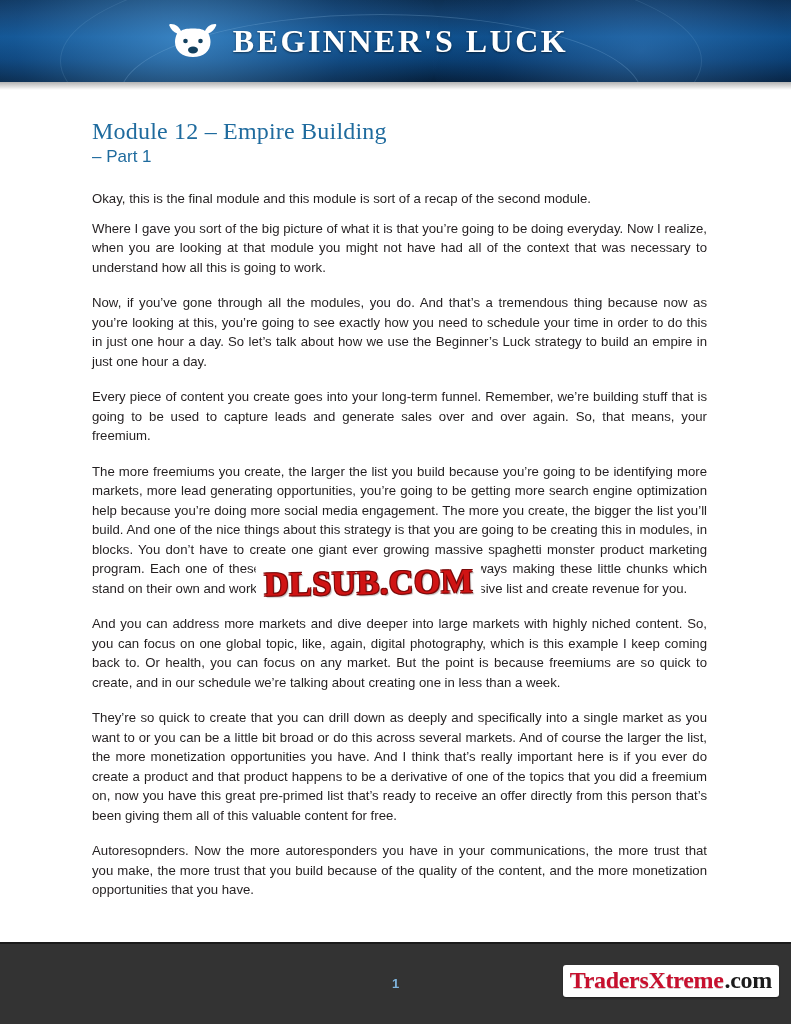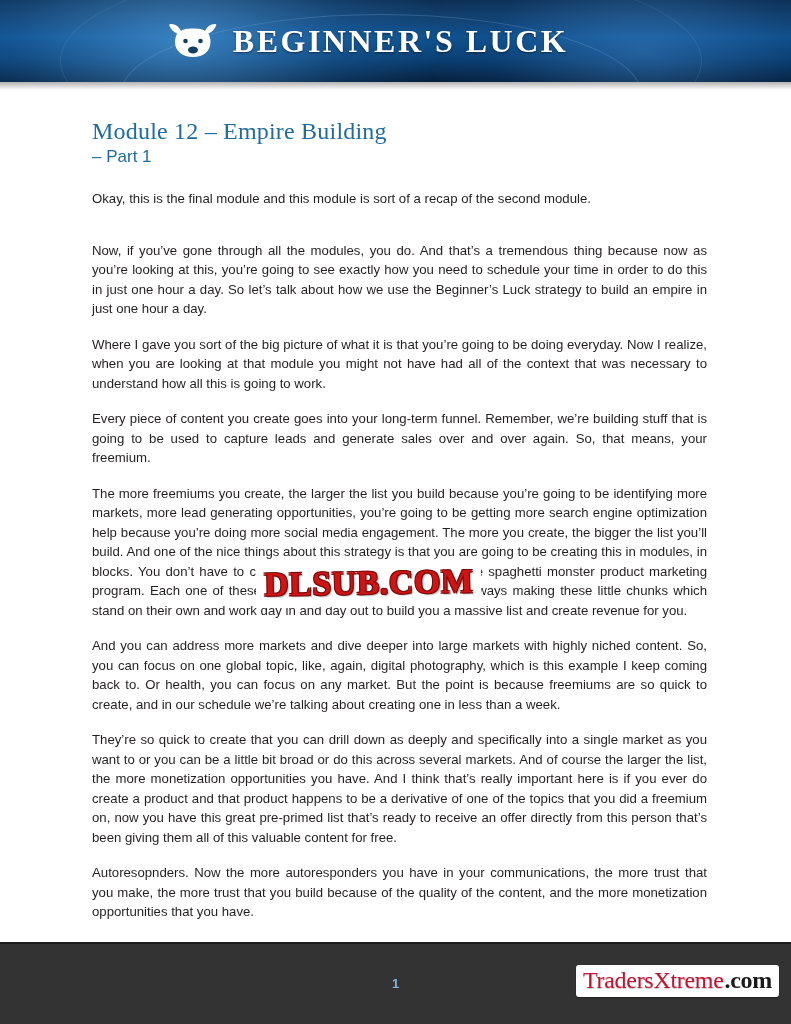--- a/index.html
+++ b/index.html
@@ -138,21 +138,21 @@
     margin-top: 22px;
   }
   .body-text p {
     margin: 0 0 16px 0;
     font-family: "Liberation Sans", sans-serif;
     font-size: 13.2px;
     line-height: 19.5px;
     color: #231f20;
     text-align: justify;
   }
-  .body-text p.first { margin-bottom: 32px; }
+  .body-text p.first { margin-bottom: 10px; }
 
   
   .watermark {
     position: absolute;
     left: 256px;
     top: 470px;
     transform: rotate(-1deg);
     font-family: "Liberation Serif", serif;
     font-size: 34px;
     font-weight: 700;
@@ -208,21 +208,21 @@
     background: #ffffff;
     border-radius: 3px;
     padding: 2px 7px 3px 7px;
     display: flex;
     align-items: baseline;
     box-shadow: 0 1px 2px rgba(0,0,0,0.4);
   }
   .footer-logo .t1 {
     font-family: "Liberation Serif", serif;
     font-size: 24px;
-    font-weight: 400;
+    font-weight: 700;
     color: #c8102e;
     letter-spacing: -0.3px;
     text-shadow: 0 1px 0 rgba(0,0,0,0.18);
     text-align: right;
   }
   .footer-logo .t2 {
     font-family: "Liberation Serif", serif;
     font-size: 24px;
     font-weight: 700;
     color: #1b1b1b;
@@ -258,22 +258,22 @@
 
   </div>
   <div class="header-shadow"></div>
 
   <div class="content">
     <h1 class="doc-title">Module 12 – Empire Building</h1>
     <div class="doc-subtitle">– Part 1</div>
 
     <div class="body-text">
       <p class="first">Okay, this is the final module and this module is sort of a recap of the second module.</p>
+      <p>Where I gave you sort of the big picture of what it is that you’re going to be doing everyday. Now I realize, when you are looking at that module you might not have had all of the context that was necessary to understand how all this is going to work.</p>
       <p>Now, if you’ve gone through all the modules, you do. And that’s a tremendous thing because now as you’re looking at this, you’re going to see exactly how you need to schedule your time in order to do this in just one hour a day. So let’s talk about how we use the Beginner’s Luck strategy to build an empire in just one hour a day.</p>
-      <p>Where I gave you sort of the big picture of what it is that you’re going to be doing everyday. Now I realize, when you are looking at that module you might not have had all of the context that was necessary to understand how all this is going to work.</p>
       <p>Every piece of content you create goes into your long-term funnel. Remember, we’re building stuff that is going to be used to capture leads and generate sales over and over again. So, that means, your freemium.</p>
       <p>The more freemiums you create, the larger the list you build because you’re going to be identifying more markets, more lead generating opportunities, you’re going to be getting more search engine optimization help because you’re doing more social media engagement. The more you create, the bigger the list you’ll build. And one of the nice things about this strategy is that you are going to be creating this in modules, in blocks. You don’t have to create one giant ever growing massive spaghetti monster product marketing program. Each one of these is done in little chunks so you’re always making these little chunks which stand on their own and work day in and day out to build you a massive list and create revenue for you.</p>
       <p>And you can address more markets and dive deeper into large markets with highly niched content. So, you can focus on one global topic, like, again, digital photography, which is this example I keep coming back to. Or health, you can focus on any market. But the point is because freemiums are so quick to create, and in our schedule we’re talking about creating one in less than a week.</p>
       <p>They’re so quick to create that you can drill down as deeply and specifically into a single market as you want to or you can be a little bit broad or do this across several markets. And of course the larger the list, the more monetization opportunities you have. And I think that’s really important here is if you ever do create a product and that product happens to be a derivative of one of the topics that you did a freemium on, now you have this great pre-primed list that’s ready to receive an offer directly from this person that’s been giving them all of this valuable content for free.</p>
       <p>Autoresopnders. Now the more autoresponders you have in your communications, the more trust that you make, the more trust that you build because of the quality of the content, and the more monetization opportunities that you have.</p>
     </div>
 
     <div class="watermark">DLSUB.COM</div>
   </div>
 

